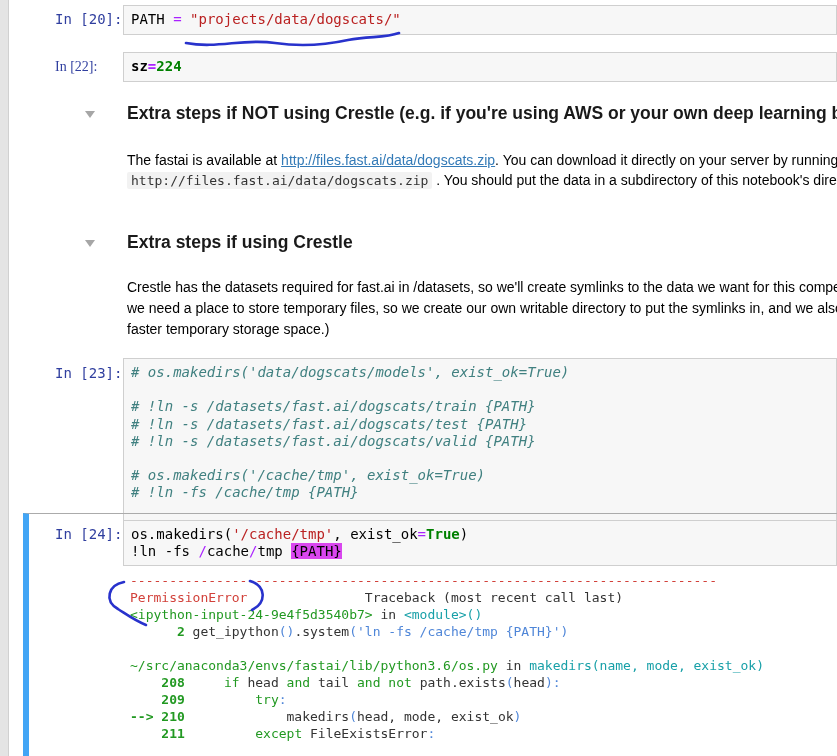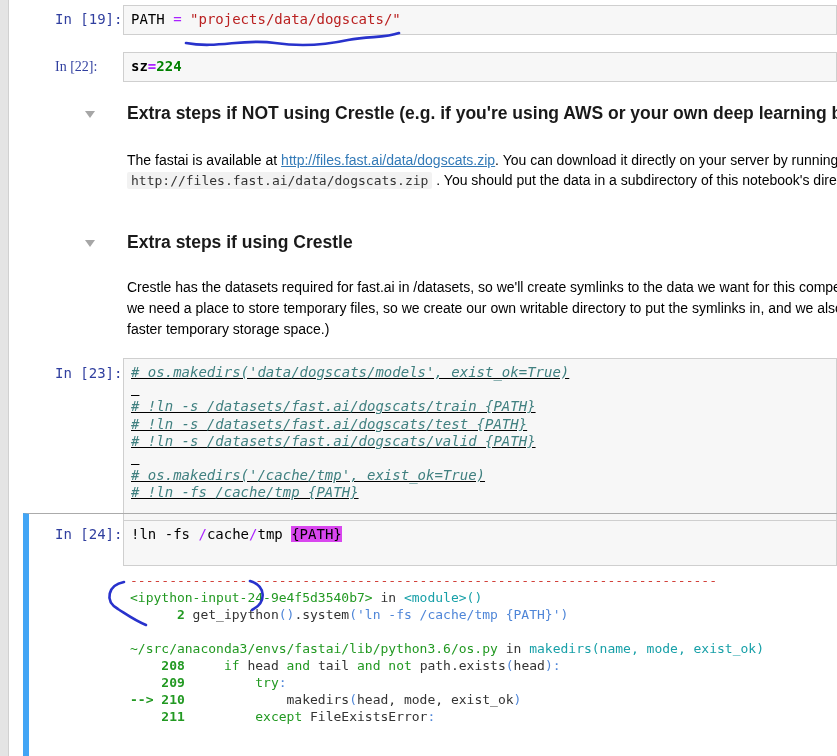--- a/index.html
+++ b/index.html
@@ -47,21 +47,21 @@
   .seg-icode{font-family:"DejaVu Sans Mono",monospace;font-size:13px;background:#f2f2f2;
         color:#333;padding:1px 4px;border-radius:2px;}
   .ink{position:absolute;pointer-events:none;}
 </style>
 </head>
 <body>
 
 <div class="page">
   <div class="edge-strip"></div>
 
-  <div class="prompt" style="left:55px;top:11px;">In [19]:</div>
+  <div class="prompt" style="left:55px;top:11px;">In [20]:</div>
   <div class="codebox" style="top:5px;height:30px;">
       <div class="cl"><span class="seg-k">PATH </span><span class="seg-op">=</span><span class="seg-k"> </span><span class="seg-str">"projects/data/dogscats/"</span></div>
     </div>
   <svg class="ink" style="left:183px;top:30px;" width="220" height="18" viewBox="0 0 220 18">
     <path d="M3,13 C35,19 60,8 92,13 C120,17 142,15 165,10 C188,6 202,8 216,3" fill="none" stroke="#2832cc" stroke-width="2.6" stroke-linecap="round"></path>
   </svg>
 
   <div class="prompt" style="left:55px;top:59px;font-family:Liberation Serif, serif;">In [22]:</div>
   <div class="codebox" style="top:52px;height:30px;font-weight:bold;">
       <div class="cl"><span class="seg-k">sz</span><span class="seg-op">=</span><span class="seg-num">224</span></div>
@@ -76,39 +76,41 @@
 
   <div class="tri" style="left:85px;top:240px;"></div>
   <div class="md-heading" style="top:232px;height:24px;">Extra steps if using Crestle</div>
   <div class="md-para" style="top:277px;height:66px;line-height:21px;">
       <div class="cl"><span class="seg-md">Crestle has the datasets required for fast.ai in /datasets, so we'll create symlinks to the data we want for this competition</span></div>
       <div class="cl"><span class="seg-md">we need a place to store temporary files, so we create our own writable directory to put the symlinks in, and we also link</span></div>
       <div class="cl"><span class="seg-md">faster temporary storage space.)</span></div>
     </div>
 
   <div class="prompt" style="left:55px;top:365px;">In [23]:</div>
-  <div class="codebox" style="top:358px;height:188px;text-decoration:underline;">
+  <div class="codebox" style="top:358px;height:188px;">
       <div class="cl"><span class="seg-cm"># os.makedirs('data/dogscats/models', exist_ok=True)</span></div>
       <div class="cl">&nbsp;</div>
       <div class="cl"><span class="seg-cm"># !ln -s /datasets/fast.ai/dogscats/train {PATH}</span></div>
       <div class="cl"><span class="seg-cm"># !ln -s /datasets/fast.ai/dogscats/test {PATH}</span></div>
       <div class="cl"><span class="seg-cm"># !ln -s /datasets/fast.ai/dogscats/valid {PATH}</span></div>
       <div class="cl">&nbsp;</div>
       <div class="cl"><span class="seg-cm"># os.makedirs('/cache/tmp', exist_ok=True)</span></div>
       <div class="cl"><span class="seg-cm"># !ln -fs /cache/tmp {PATH}</span></div>
     </div>
 
   <div class="sel-frame"></div>
   <div class="prompt" style="left:55px;top:526px;">In [24]:</div>
   <div class="codebox" style="top:520px;height:46px;">
+      <div class="cl"><span class="seg-k">os.makedirs(</span><span class="seg-str">'/cache/tmp'</span><span class="seg-k">, exist_ok</span><span class="seg-op">=</span><span class="seg-kw">True</span><span class="seg-k">)</span></div>
       <div class="cl"><span class="seg-k">!ln -fs </span><span class="seg-op">/</span><span class="seg-k">cache</span><span class="seg-op">/</span><span class="seg-k">tmp </span><span class="seg-hl">{PATH}</span></div>
     </div>
 
   <div class="output">
       <div class="cl"><span class="seg-r">---------------------------------------------------------------------------</span></div>
+      <div class="cl"><span class="seg-r">PermissionError</span><span class="seg-k">               </span><span class="seg-k">Traceback (most recent call last)</span></div>
       <div class="cl"><span class="seg-g">&lt;ipython-input-24-9e4f5d3540b7&gt;</span><span class="seg-k"> in </span><span class="seg-cy">&lt;module&gt;</span><span class="seg-cy">()</span></div>
       <div class="cl"><span class="seg-k">      </span><span class="seg-gb">2</span><span class="seg-k"> get_ipython</span><span class="seg-bl">()</span><span class="seg-k">.system</span><span class="seg-bl">(</span><span class="seg-bl">'ln -fs /cache/tmp {PATH}'</span><span class="seg-bl">)</span></div>
       <div class="cl">&nbsp;</div>
       <div class="cl"><span class="seg-g">~/src/anaconda3/envs/fastai/lib/python3.6/os.py</span><span class="seg-k"> in </span><span class="seg-cy">makedirs</span><span class="seg-cy">(name, mode, exist_ok)</span></div>
       <div class="cl"><span class="seg-k">    </span><span class="seg-gb">208</span><span class="seg-k">     </span><span class="seg-g">if </span><span class="seg-k">head </span><span class="seg-g">and </span><span class="seg-k">tail </span><span class="seg-g">and </span><span class="seg-g">not </span><span class="seg-k">path.exists</span><span class="seg-bl">(</span><span class="seg-k">head</span><span class="seg-bl">)</span><span class="seg-bl">:</span></div>
       <div class="cl"><span class="seg-k">    </span><span class="seg-gb">209</span><span class="seg-k">         </span><span class="seg-g">try</span><span class="seg-bl">:</span></div>
       <div class="cl"><span class="seg-gb">--&gt; 210</span><span class="seg-k">             </span><span class="seg-k">makedirs</span><span class="seg-bl">(</span><span class="seg-k">head, mode, exist_ok</span><span class="seg-bl">)</span></div>
       <div class="cl"><span class="seg-k">    </span><span class="seg-gb">211</span><span class="seg-k">         </span><span class="seg-g">except </span><span class="seg-k">FileExistsError</span><span class="seg-bl">:</span></div>
     </div>
   <svg class="ink" style="left:96px;top:577px;" width="185" height="58" viewBox="0 0 185 58">

